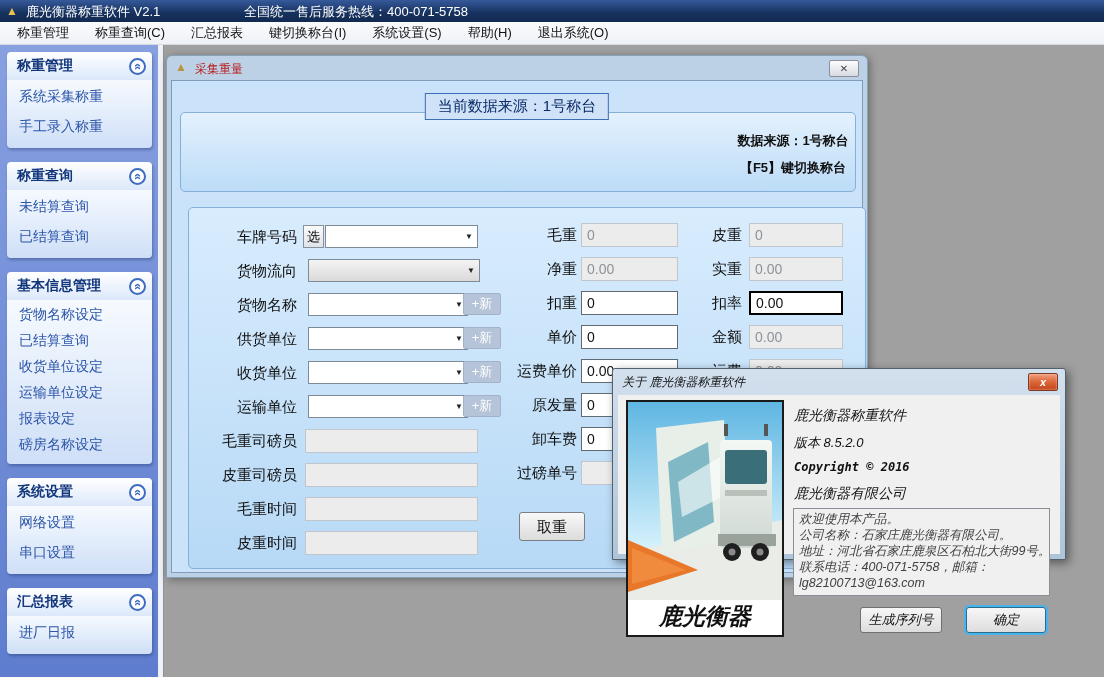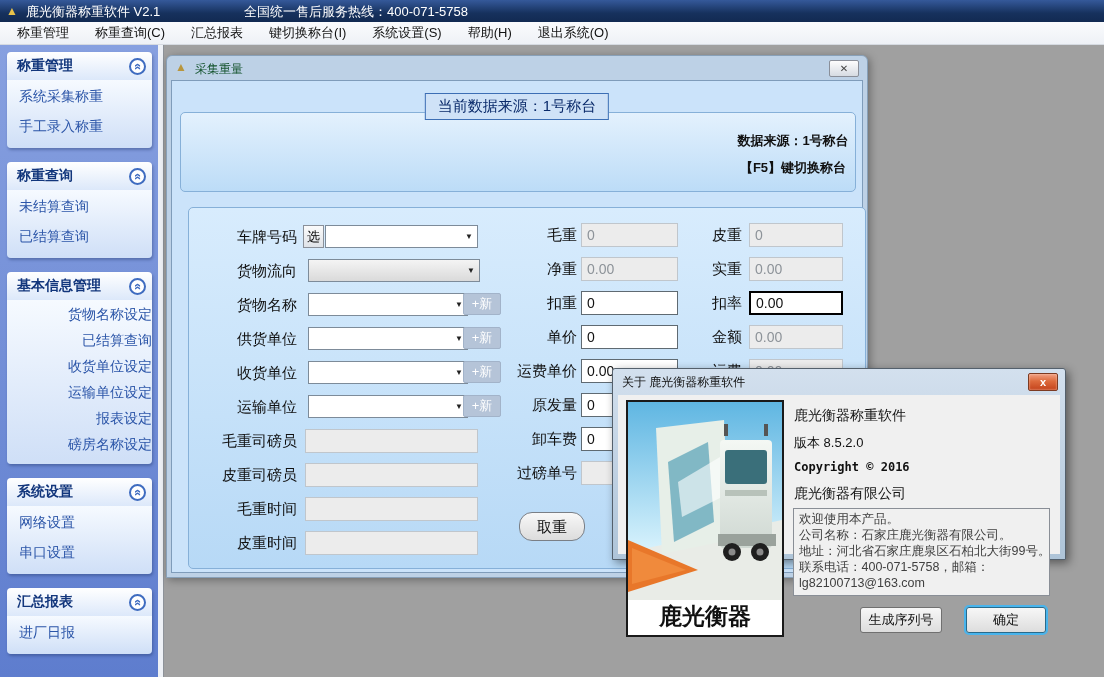--- a/index.html
+++ b/index.html
@@ -31,29 +31,29 @@
     box-shadow:1px 2px 3px rgba(20,40,90,.35); }
   .side-header { height:28px; background:linear-gradient(#ffffff,#dce8fa);
     display:flex; align-items:center; justify-content:space-between; padding:0 6px 0 10px; cursor:pointer; }
   .side-title { font-size:14px; font-weight:bold; color:#12367c; }
   .chev { display:inline-block; width:17px; height:17px; border-radius:50%; background:#fff;
     border:2px solid #3f6cc0; color:#3f6cc0; font-size:12px; font-weight:bold; line-height:13px;
     text-align:center; }
   .chev span { display:inline-block; transform:rotate(90deg); }
   .side-items { background:linear-gradient(180deg,#f6faff,#cfdff7); padding:2px 0 6px 0; }
   .side-item { font-size:14px; color:#2b55a8; padding:6px 0 6px 12px; cursor:pointer; }
-  .side-items.compact .side-item { padding:4px 0 4px 12px;text-align:right; }
+  .side-items.compact .side-item { padding:4px 0 4px 12px; }
 
   
   .capture-window { position:absolute; left:166px; top:10px; width:702px; height:523px;
     background:#bdd1e6; border:1px solid #88a0b8; border-radius:6px 6px 0 0;
     box-shadow:2px 2px 8px rgba(0,0,0,.35); }
   .cw-titlebar { position:absolute; left:0; top:0; right:0; height:24px; }
   .cw-icon { position:absolute; left:8px; top:4px; font-size:12px; color:#b8963e; }
-  .cw-title { position:absolute; left:28px; top:5px; font-size:12px; color:#14532d; }
+  .cw-title { position:absolute; left:28px; top:5px; font-size:12px; color:#b91c1c; }
   .cw-close { position:absolute; right:8px; top:4px; width:30px; height:17px;
     background:linear-gradient(#fdfdfd,#d6dbe2); border:1px solid #8a8f99; border-radius:2px;
     font-size:10px; color:#444; text-align:center; line-height:15px; cursor:pointer; }
   .cw-content { position:absolute; left:4px; right:4px; top:24px; bottom:4px;
     background:#cbe3fa; border:1px solid #7f9cba; }
 
   .banner { position:absolute; left:50%; transform:translateX(-50%); top:12px; z-index:3;
     background:#cfe2f7; border:1px solid #3c6eb4; padding:3px 12px;
     font-size:15px; font-weight:normal; color:#0a2a6a; }
 
@@ -76,27 +76,27 @@
   .combo.gray { background:linear-gradient(#f4f4f4,#dadada); }
   .field { position:absolute; height:24px; font-size:14px; line-height:22px; padding:0 5px; }
   .field.dis { background:#ececec; border:1px solid #c0c6cc; color:#8d9399; }
   .field.en { background:#fff; border:1px solid #5f6a72; color:#111; }
   .field.focus { border:2px solid #000; line-height:20px; }
   .selbtn { position:absolute; width:21px; height:23px; background:linear-gradient(#fbfbfb,#dfe3e8);
     border:1px solid #8a9099; font-size:13px; text-align:center; line-height:21px; cursor:pointer; }
   .addbtn { position:absolute; width:38px; height:22px; background:#b5c4d8; border:1px solid #a2b3c9;
     color:#fff; font-size:13px; text-align:center; line-height:20px; border-radius:2px; cursor:pointer; }
   .takebtn { position:absolute; left:330px; top:304px; width:66px; height:29px;
-    background:linear-gradient(#f8f8f8,#dcdcdc); border:1px solid #7a7f86; border-radius:13px;
+    background:linear-gradient(#f8f8f8,#dcdcdc); border:1px solid #7a7f86; border-radius:3px;
     font-size:15px; color:#111; text-align:center; line-height:27px; cursor:pointer; }
 
   
   .about-dialog { position:absolute; left:612px; top:323px; width:454px; height:192px;
     background:linear-gradient(#d3e0ee,#aec4d8); border:1px solid #54606c; border-radius:3px 3px 0 0;
-    box-shadow:3px 3px 10px rgba(0,0,0,.45); z-index:10; }
+    box-shadow:3px 3px 10px rgba(0,0,0,.45); z-index:10;font-style:italic; }
   .dlg-title { position:absolute; left:9px; top:5px; font-size:12px; color:#111; }
   .dlg-close { position:absolute; right:7px; top:4px; width:30px; height:18px;
     background:linear-gradient(#f0a084,#dd6a3c 45%,#c4431c); border:1px solid #7c3a22; border-radius:2px;
     color:#fff; font-size:11px; font-weight:bold; text-align:center; line-height:16px; cursor:pointer;
     box-shadow:inset 0 0 2px #ffd0b8; }
   .dlg-content { position:absolute; left:5px; right:5px; top:26px; bottom:5px; background:#f0f0f0; }
 
   .truck-box { position:absolute; left:8px; top:5px; width:158px; height:237px;
     border:2px solid #1a1a1a; background:#fff; }
   .truck-box svg { display:block; }

